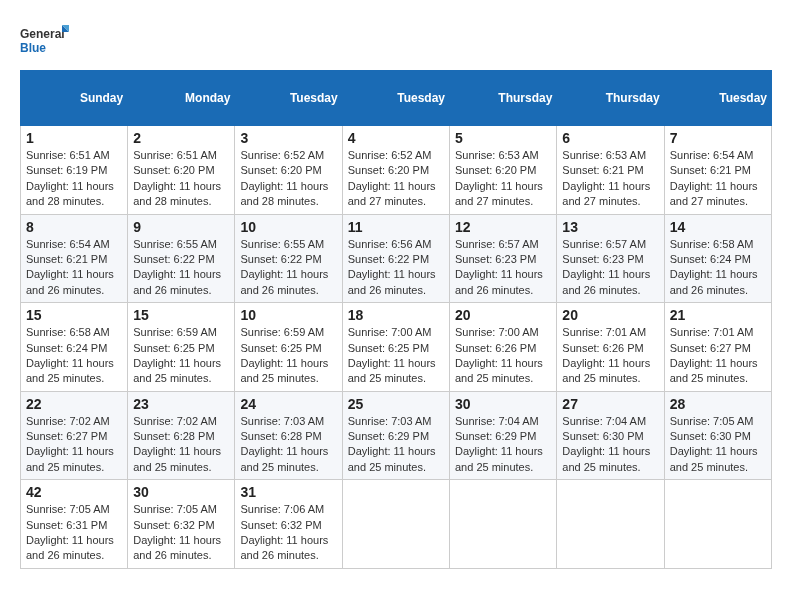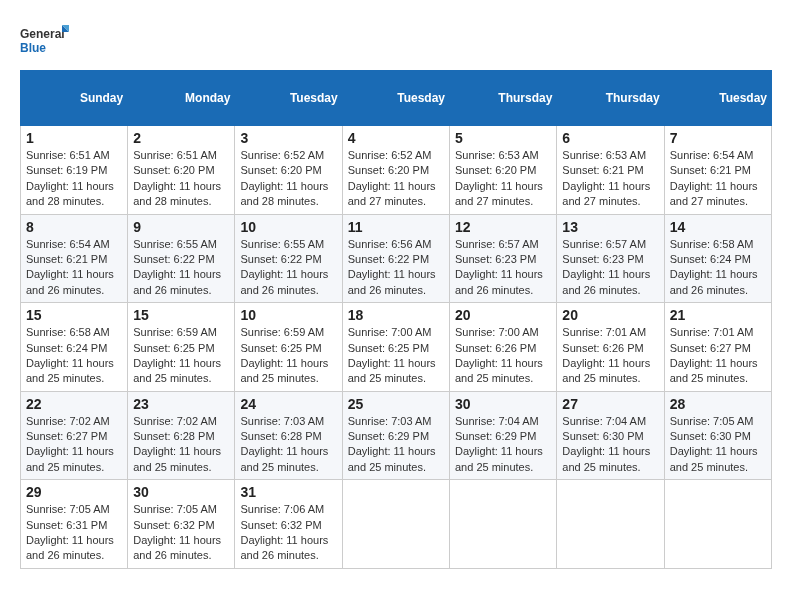--- a/index.html
+++ b/index.html
@@ -333,21 +333,21 @@
         <span class="day-number">28</span>
         <div class="day-info">
           Sunrise: 7:05 AM<br>
           Sunset: 6:30 PM<br>
           Daylight: 11 hours and 25 minutes.
         </div>
       </td>
       </tr>
       <tr>
         <td>
-        <span class="day-number">29</span>
+        <span class="day-number">42</span>
         <div class="day-info">
           Sunrise: 7:05 AM<br>
           Sunset: 6:31 PM<br>
           Daylight: 11 hours and 26 minutes.
         </div>
       </td>
         <td>
         <span class="day-number">30</span>
         <div class="day-info">
           Sunrise: 7:05 AM<br>

